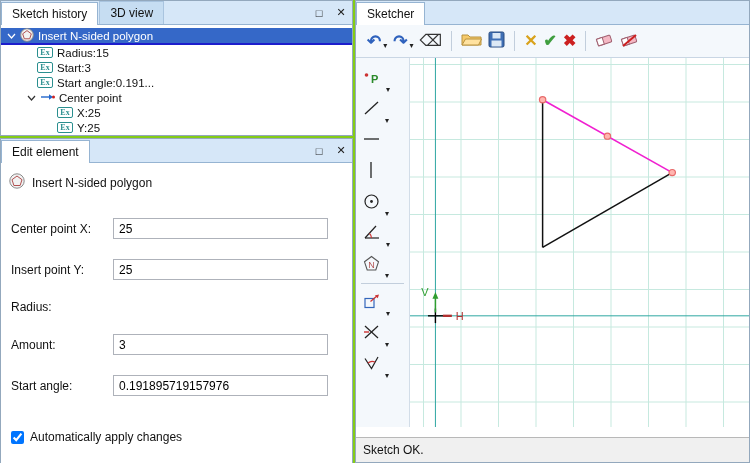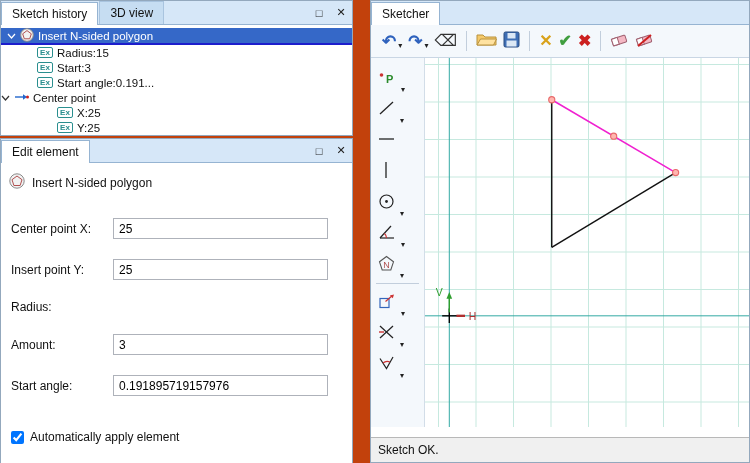--- a/index.html
+++ b/index.html
@@ -1,19 +1,19 @@
 <!DOCTYPE html>
 <html><head>
 <meta charset="utf-8">
 <style>
   * { box-sizing: border-box; margin: 0; padding: 0; }
   html,body { width:750px; height:463px; overflow:hidden; }
   body { font-family:"Liberation Sans", sans-serif; font-size:12px; color:#111;
          background:#dcdcdc; }
-  .app { display:flex; width:750px; height:463px; gap:17px; background:#c2410c; }
+  .app { display:flex; width:750px; height:463px; gap:2px; background:#84cc16; }
 
   
   .left-col { width:353px; display:flex; flex-direction:column; gap:2px; }
   .panel { background:#fff; border:1px solid #93a8bd; display:flex; flex-direction:column; }
   .panel-top { height:159px; }
   .panel-bottom { flex:1; }
 
   .tabbar { height:24px; background:#d6e7f8; display:flex; align-items:flex-end;
             border-bottom:1px solid #96b4d2; flex:none; }
   .tab { padding:4px 10px 4px; font-size:12px; white-space:nowrap; cursor:default; }
@@ -21,25 +21,25 @@
                 margin-bottom:-1px; position:relative; z-index:1; }
   .tab.inactive { background:#c6ddf2; border:1px solid #a9c4df; border-bottom:none; margin-left:1px;margin-top:26px; }
   .winbtns { margin-left:auto; display:flex; align-items:center; height:100%; }
   .winbtn { width:22px; height:100%; display:flex; align-items:center; justify-content:center;
             font-size:11px; color:#222; cursor:default; }
 
   
   .tree { flex:1; background:#fff; padding-top:3px; font-size:11.5px; overflow:hidden; }
   .trow { height:15px; display:flex; align-items:center; gap:4px; white-space:nowrap; }
   .trow.selected { background:#3568c8; color:#fff; border-bottom:2px solid #1d1dcc; height:17px; }
-  .pl0 { padding-left:6px; } .pl1 { padding-left:36px; } .pl1e { } .pl2 { padding-left:56px; }
+  .pl0 { padding-left:6px; } .pl1 { padding-left:36px; } .pl1e { padding-left:26px; } .pl2 { padding-left:56px; }
   .chev { width:9px; display:inline-flex; }
   .icon-ex { display:inline-block; min-width:16px; height:11px; line-height:10px;
              border:1px solid #2a8f8f; border-radius:2px; color:#2a8f8f; font-size:8px;
-             font-weight:bold; text-align:center; background:#fff; font-style:normal; }
+             font-weight:bold; text-align:center; background:#fff; font-style:normal;font-family:Liberation Serif, serif; }
 
   
   .etitle { display:flex; gap:7px; align-items:center; margin:10px 8px 16px; }
   .frow { display:flex; align-items:center; margin:10px 10px; }
   .frow label { width:102px; }
   .frow input { width:215px; height:21px; border:1px solid #aeb2ba; font-size:12px;
                 padding:0 5px; font-family:inherit; background:#fff; }
   .cbrow { margin:24px 10px; display:flex; gap:6px; align-items:center; }
   .cbrow input { width:13px; height:13px; }
 
@@ -172,21 +172,21 @@
       <div class="frow">
         <label>Amount:</label>
         <input type="text" value="3" style="">
       </div>
       <div class="frow">
         <label>Start angle:</label>
         <input type="text" value="0.191895719157976" style="">
       </div>
       <div class="cbrow">
         <input type="checkbox" checked="true" style="">
-        <span>Automatically apply element</span>
+        <span>Automatically apply changes</span>
       </div>
     </div>
   </div>
 
   <div class="right-col">
     <div class="tabbar">
       <div class="tab active">Sketcher</div>
     </div>
 
     <div class="rtoolbar">

